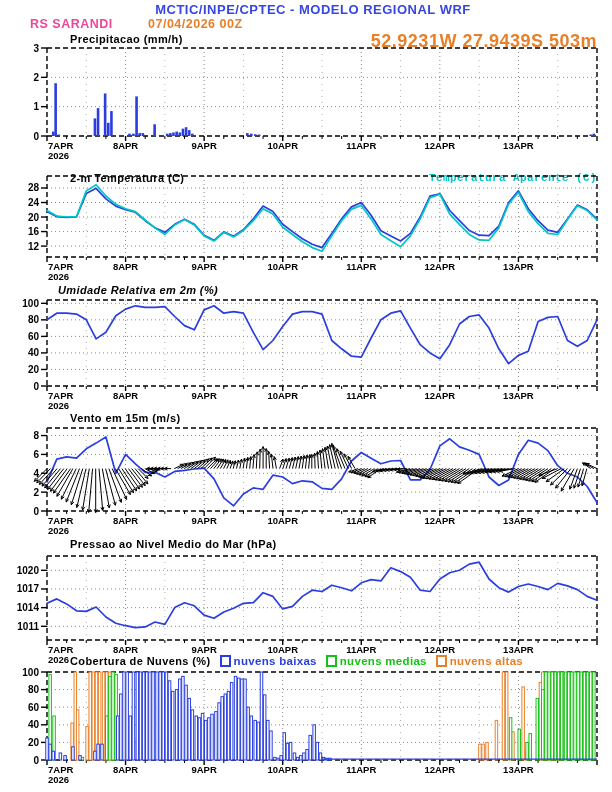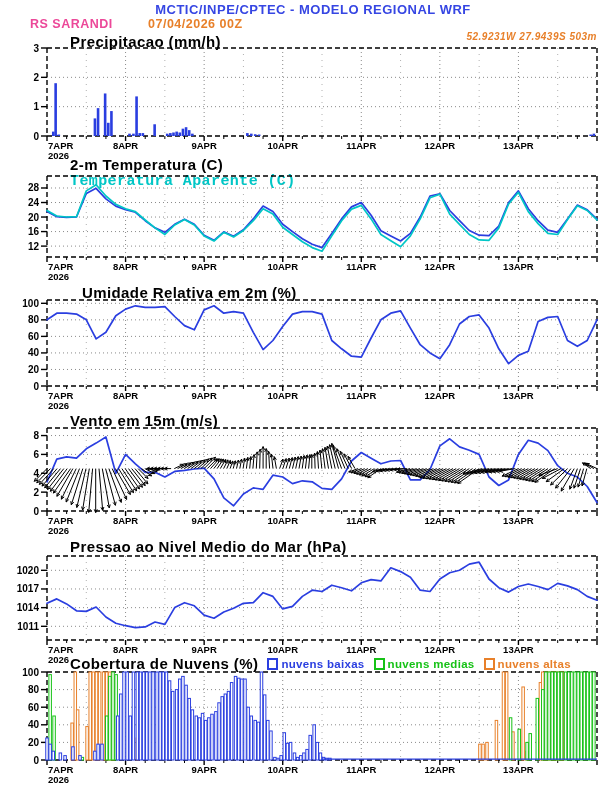--- a/index.html
+++ b/index.html
@@ -2,46 +2,46 @@
 <html><head>
 <meta charset="utf-8">
 <style>
   html,body{margin:0;padding:0;background:#fff;}
   .page{position:relative;width:612px;height:792px;background:#fff;overflow:hidden;
         font-family:"Liberation Sans",sans-serif;font-weight:bold;}
   .abs{position:absolute;white-space:nowrap;}
   .hdr1{left:0;top:2px;width:612px;text-align:center;font-size:13px;letter-spacing:.5px;}
   .hdr-station{left:30px;top:17px;font-size:12.5px;letter-spacing:.5px;}
   .hdr-run{left:148px;top:17px;font-size:12.5px;letter-spacing:.5px;}
-  .hdr-loc{left:0;top:31px;width:597px;text-align:right;font-size:10px;letter-spacing:.5px;font-style:italic;}
-  .ptitle{font-size:15px;color:#000;letter-spacing:.4px;}
+  .hdr-loc{left:0;top:31px;width:597px;text-align:right;font-size:18px;letter-spacing:.5px;}
+  .ptitle{font-size:11px;color:#000;letter-spacing:.4px;}
   .trow{left:70px;right:15px;display:flex;justify-content:space-between;}
   .cloudrow{left:70px;display:flex;gap:9px;align-items:center;}
   .legend-item{display:flex;align-items:center;gap:3px;font-size:11.5px;letter-spacing:.3px;}
   .sq{display:inline-block;width:7px;height:8px;border:2px solid #000;background:#fff;}
   svg{position:absolute;left:0;top:0;}
   svg text{font-family:"Liberation Sans",sans-serif;font-weight:bold;}
 </style>
 </head>
 <body>
 
 <div class="page">
   <div class="abs hdr1" style="color: rgb(54, 70, 227); margin-left: 7px;">MCTIC/INPE/CPTEC - MODELO REGIONAL WRF</div>
   <div class="abs hdr-station" style="color: #ec4899;">RS SARANDI</div>
   <div class="abs hdr-run" style="color: rgb(232, 128, 42);">07/04/2026 00Z</div>
   <div class="abs hdr-loc" style="color: rgb(232, 128, 42);">52.9231W 27.9439S 503m</div>
 
   <div class="abs ptitle" style="left:70px;top:33px;">Precipitacao (mm/h)</div>
 
-  <div class="abs trow" style="top:156px;flex-direction:column;">
+  <div class="abs trow" style="top:172px;">
     <span class="ptitle">2-m Temperatura (C)</span>
     <span class="ptitle" id="tempap-label" style="color: rgb(0, 198, 198); font-family: Liberation Mono, monospace;">Temperatura Aparente (C)</span>
   </div>
 
-  <div class="abs ptitle" style="left:82px;top:284px;">Umidade Relativa em 2m (%)</div>
+  <div class="abs ptitle" style="left:58px;top:284px;font-style:italic;">Umidade Relativa em 2m (%)</div>
 
   <div class="abs ptitle" style="left:70px;top:412px;">Vento em 15m (m/s)</div>
 
   <div class="abs cloudrow" style="top:655px;">
     <span class="ptitle">Cobertura de Nuvens (%)</span>
     <span class="legend-item">
       <span class="sq" id="sq0" style="border-color: rgb(42, 62, 224);"></span>
       <span id="lg0" style="color: rgb(42, 62, 224);">nuvens baixas</span>
     </span>
     <span class="legend-item">

